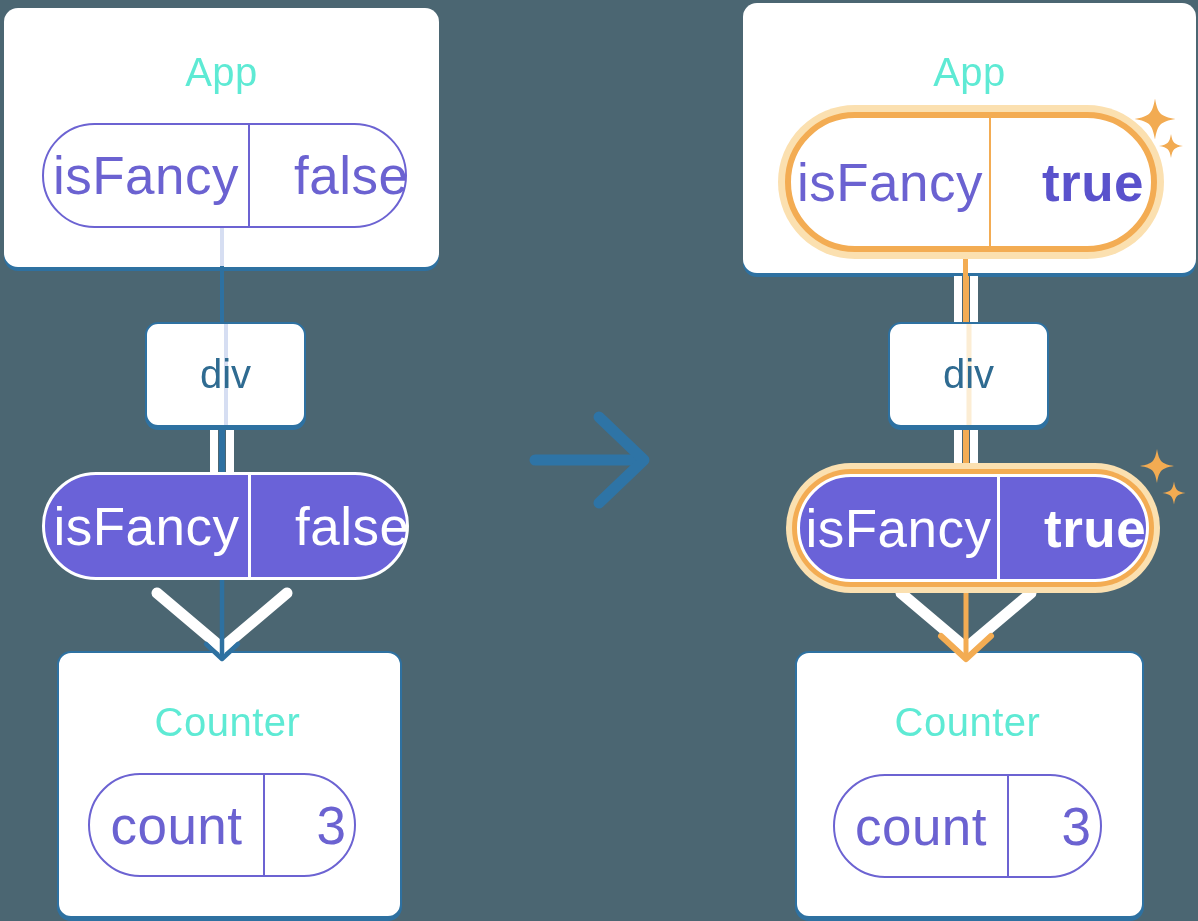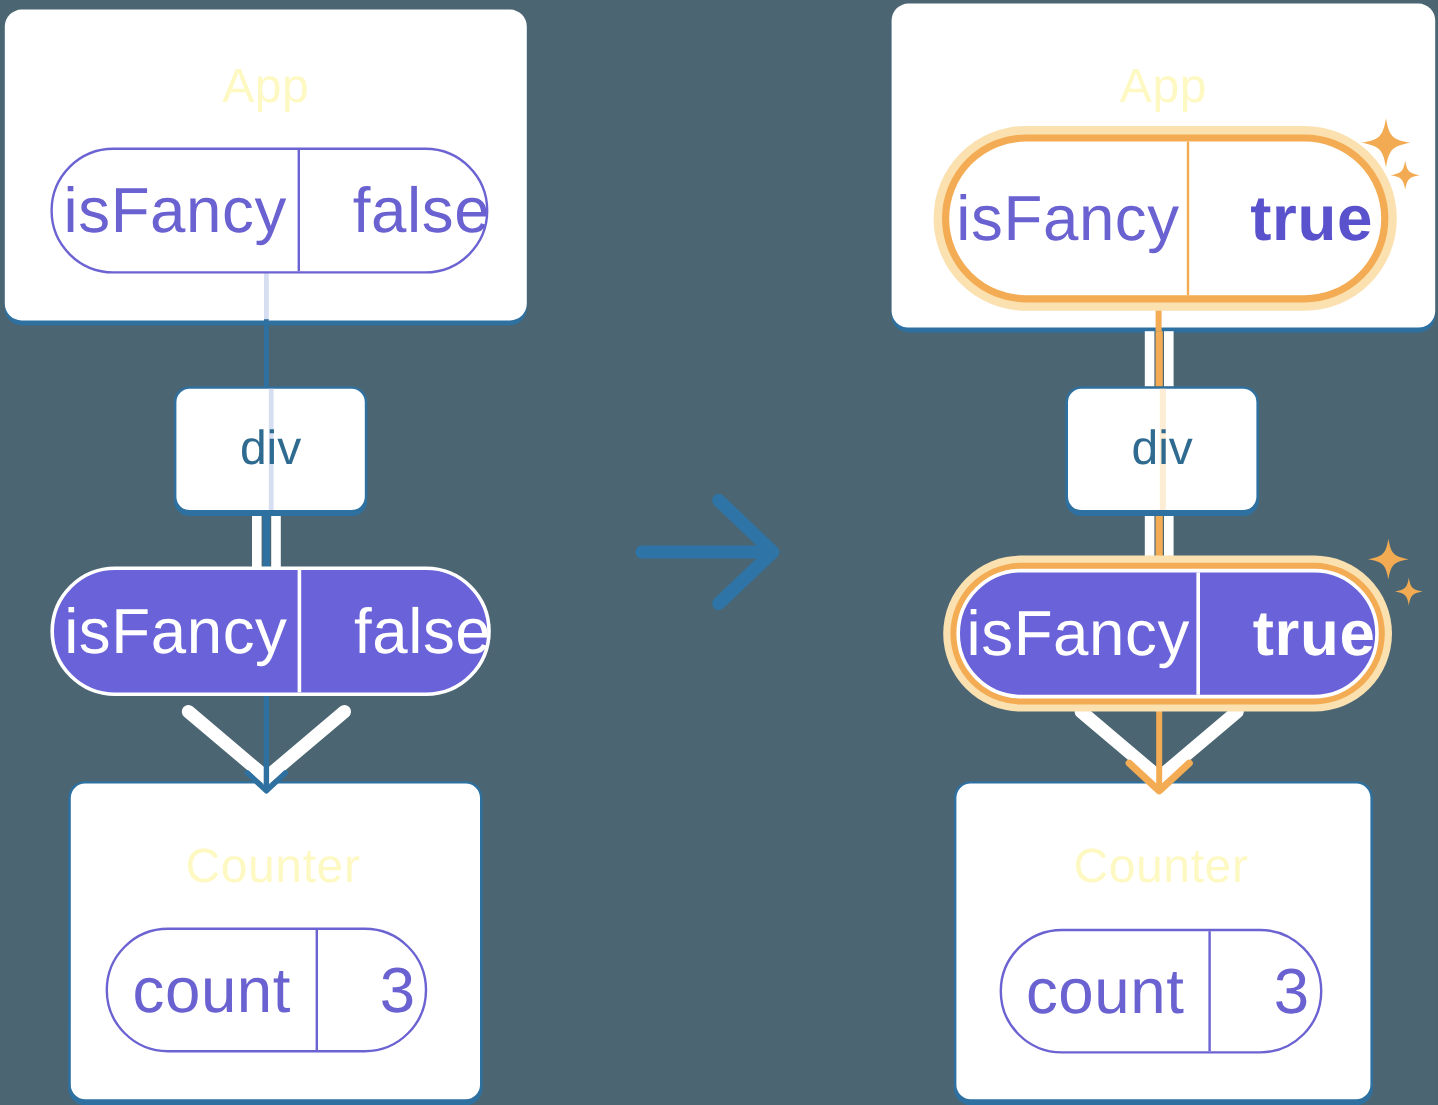--- a/index.html
+++ b/index.html
@@ -5,21 +5,21 @@
   html,body{margin:0;padding:0;background:#4b6672;}
   .canvas{
     position:relative;width:1198px;height:921px;background:#4b6672;
     font-family:"Liberation Sans",sans-serif;overflow:hidden;
   }
   
   .card{position:absolute;background:#fff;border-radius:14px;
         box-shadow:0 4px 0 #2e71a1;z-index:1;}
   .card.bordered{border:2.5px solid #2e71a1;box-shadow:0 3px 0 #2e71a1;}
   .card-title{position:absolute;text-align:center;font-size:40px;font-weight:500;
-        color:#fef9c3;z-index:2;letter-spacing:.5px;}
+        color:#5eead4;z-index:2;letter-spacing:.5px;}
   
   .pill{position:absolute;display:flex;border-radius:70px;z-index:5;}
   .pill .cell{display:flex;align-items:center;justify-content:center;
         font-size:53px;letter-spacing:.5px;}
   .pill .cell.val{flex:1;margin-left:44px;}
   .pill.outline{background:#fff;border:2.5px solid #6c63d2;}
   .pill.outline .cell{color:#6b62d1;}
   .pill.outline .cell.key{border-right:2px solid #6c63d2;}
   .pill.solid{background:#6a62d8;border:3px solid #fff;}
   .pill.solid .cell{color:#ffffff;}

